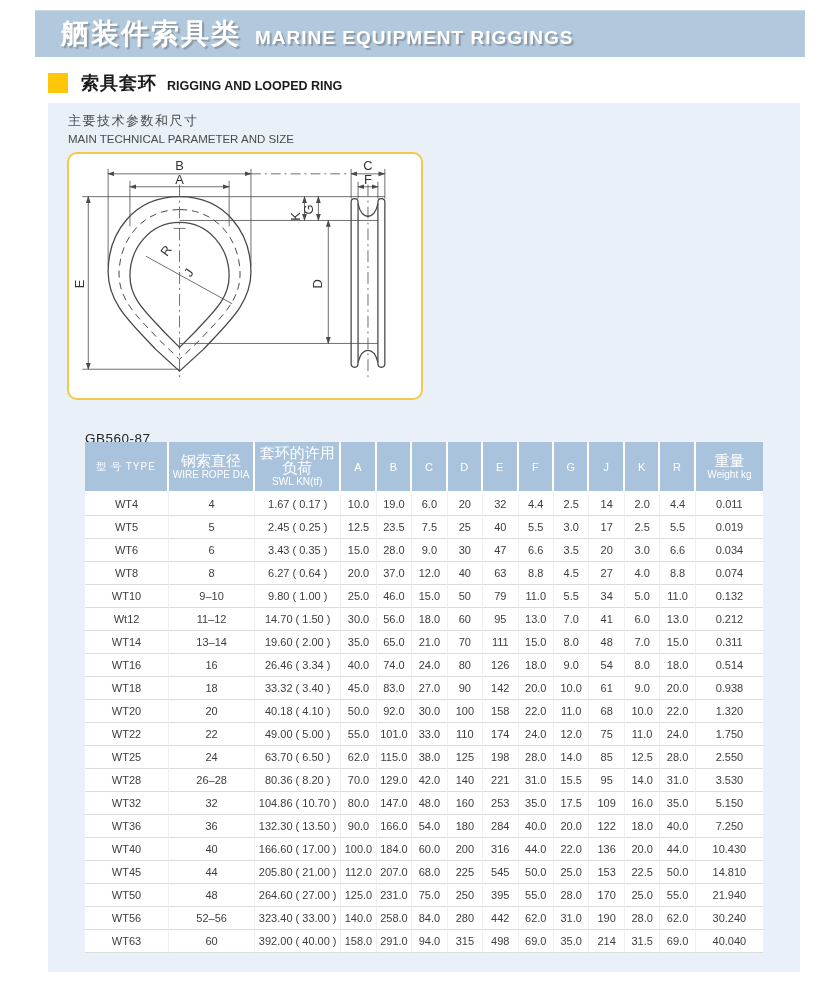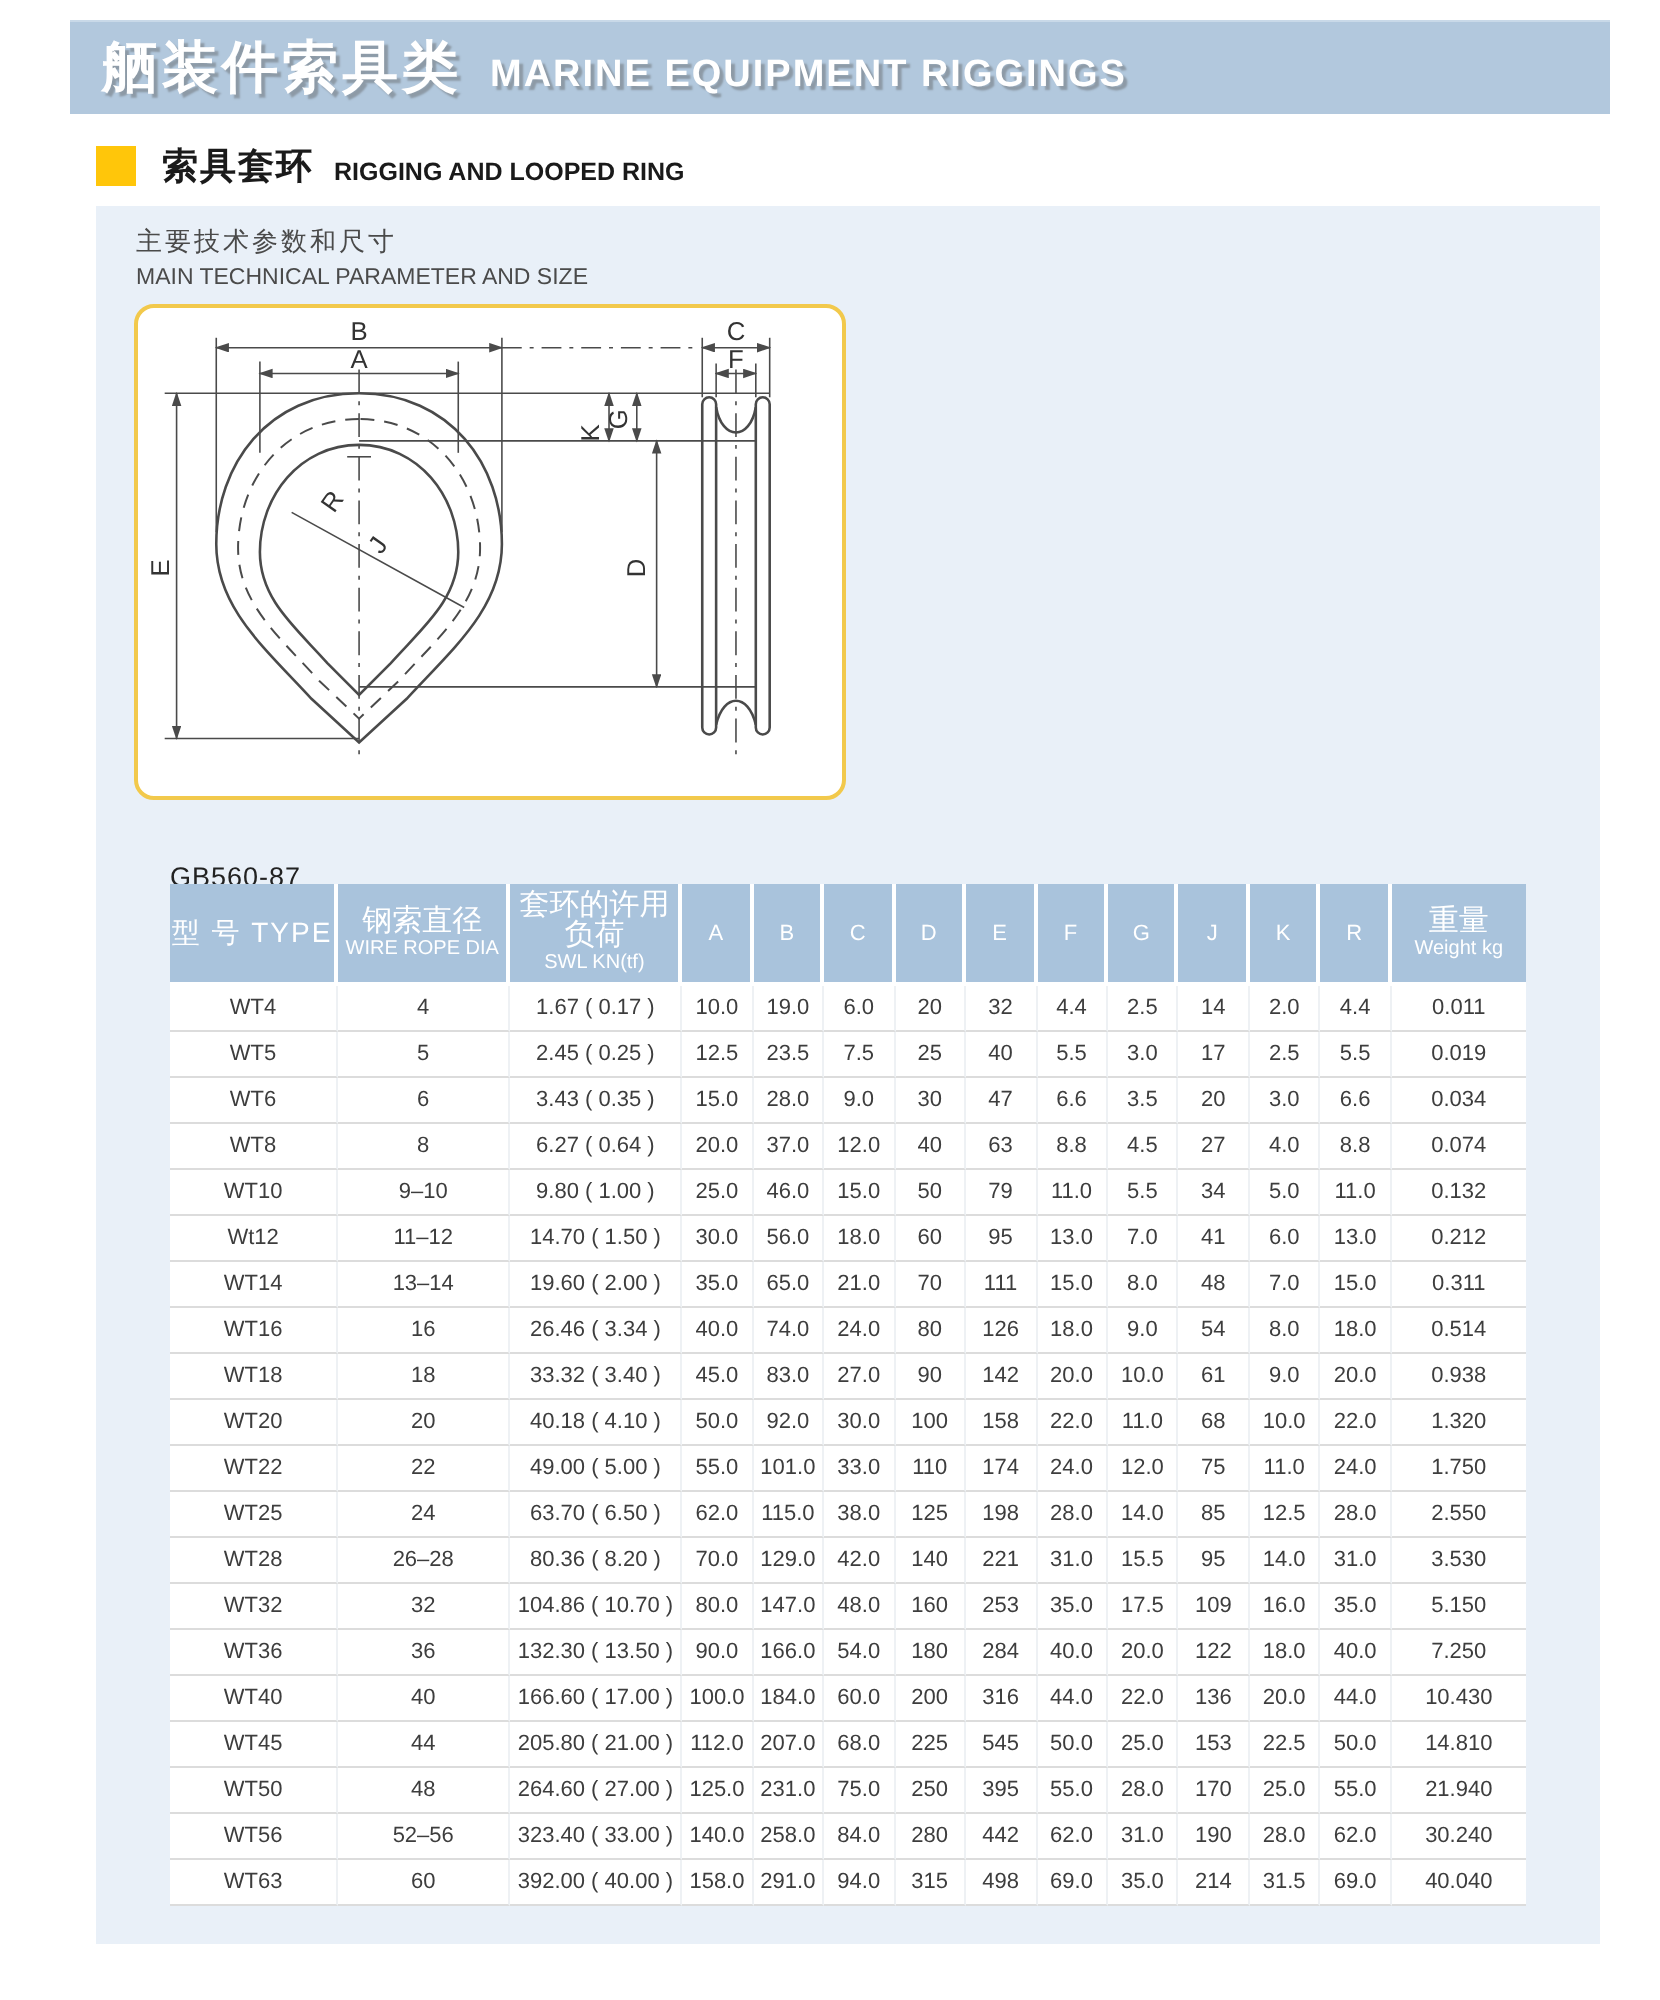--- a/index.html
+++ b/index.html
@@ -4,21 +4,21 @@
 <style>
   html,body{margin:0;padding:0;}
   body{
     width:830px;height:1000px;position:relative;background:#ffffff;
     font-family:"Liberation Sans", sans-serif; overflow:hidden;
   }
   
   .topbar{
     position:absolute;left:35px;top:10px;width:770px;height:47px;
     background:#b2c8dd;border-top:1px solid #c9d9e8;
-    display:flex;align-items:center;box-sizing:border-box;padding-left:16px;
+    display:flex;align-items:center;box-sizing:border-box;padding-left:26px;
   }
   .title-cn{
     font-size:28px;font-weight:bold;color:#ffffff;letter-spacing:2px;
     text-shadow:2px 2px 1px #8d9aa6;white-space:nowrap;
   }
   .title-en{
     font-size:19px;font-weight:bold;color:#ffffff;letter-spacing:1px;
     text-shadow:2px 2px 1px #8d9aa6;margin-left:14px;margin-top:7px;white-space:nowrap;
   }
   
@@ -45,21 +45,21 @@
   col.c-type{width:12.4%}col.c-dia{width:12.7%}col.c-swl{width:12.7%}
   col.c-dim{width:5.23%}col.c-weight{width:9.9%}
   th{
     background:#a9c3dc;color:#ffffff;font-weight:normal;height:49px;
     border-right:2px solid #ffffff;border-bottom:2px solid #ffffff;
     padding:0;vertical-align:middle;text-align:center;
   }
   th:last-child{border-right:none;}
   .h-line1{font-size:15px;line-height:15px;}
   .h-line2{font-size:10px;line-height:13px;}
-  .th-type{font-size:14px;letter-spacing:1px;margin-top:48px;}
+  .th-type{font-size:10px;letter-spacing:1px;margin-top:48px;}
   .th-dim{font-size:11px;}
   td{
     height:22px;font-size:11px;color:#3d3d3d;text-align:center;vertical-align:middle;
     border-bottom:1px solid #dcdcdc;border-right:1px solid #eef1f4;padding:0;
     background:#ffffff;white-space:nowrap;
   }
   td:last-child{border-right:none;}
 </style>
 </head>
 <body>

